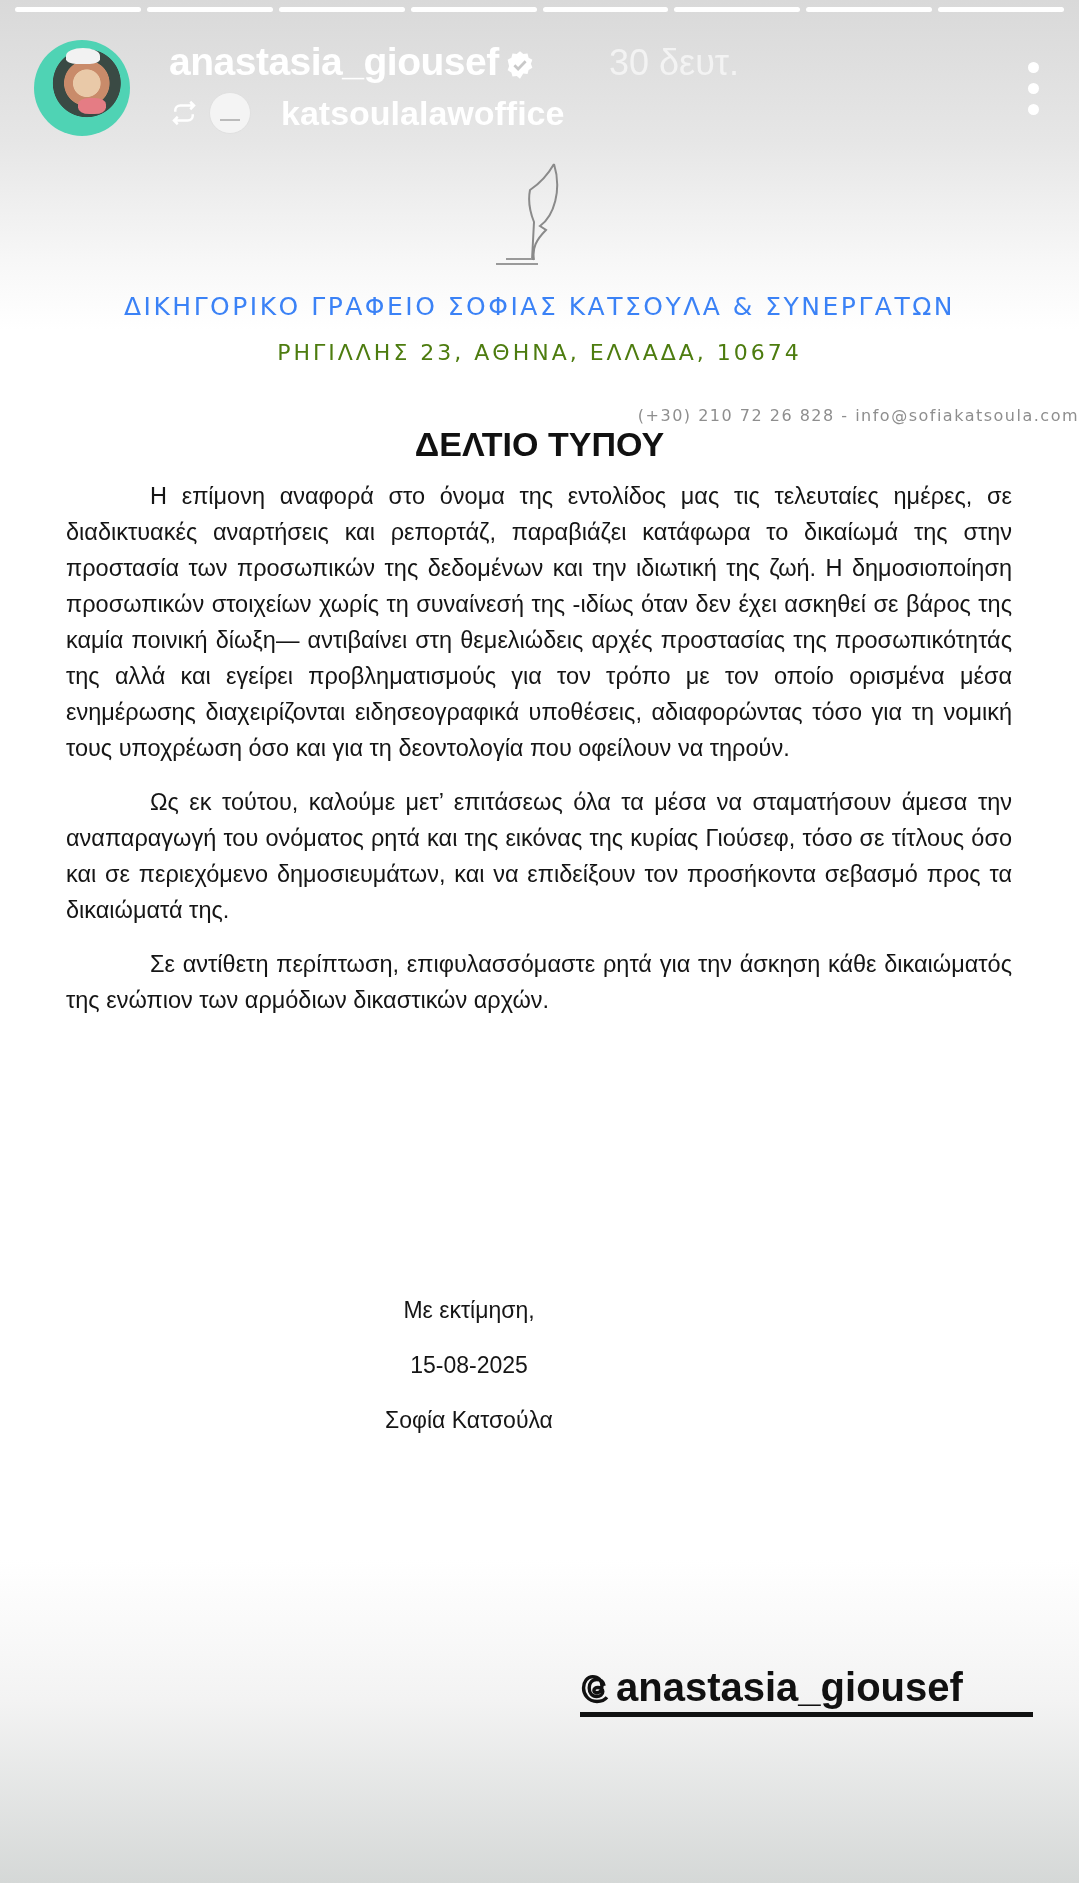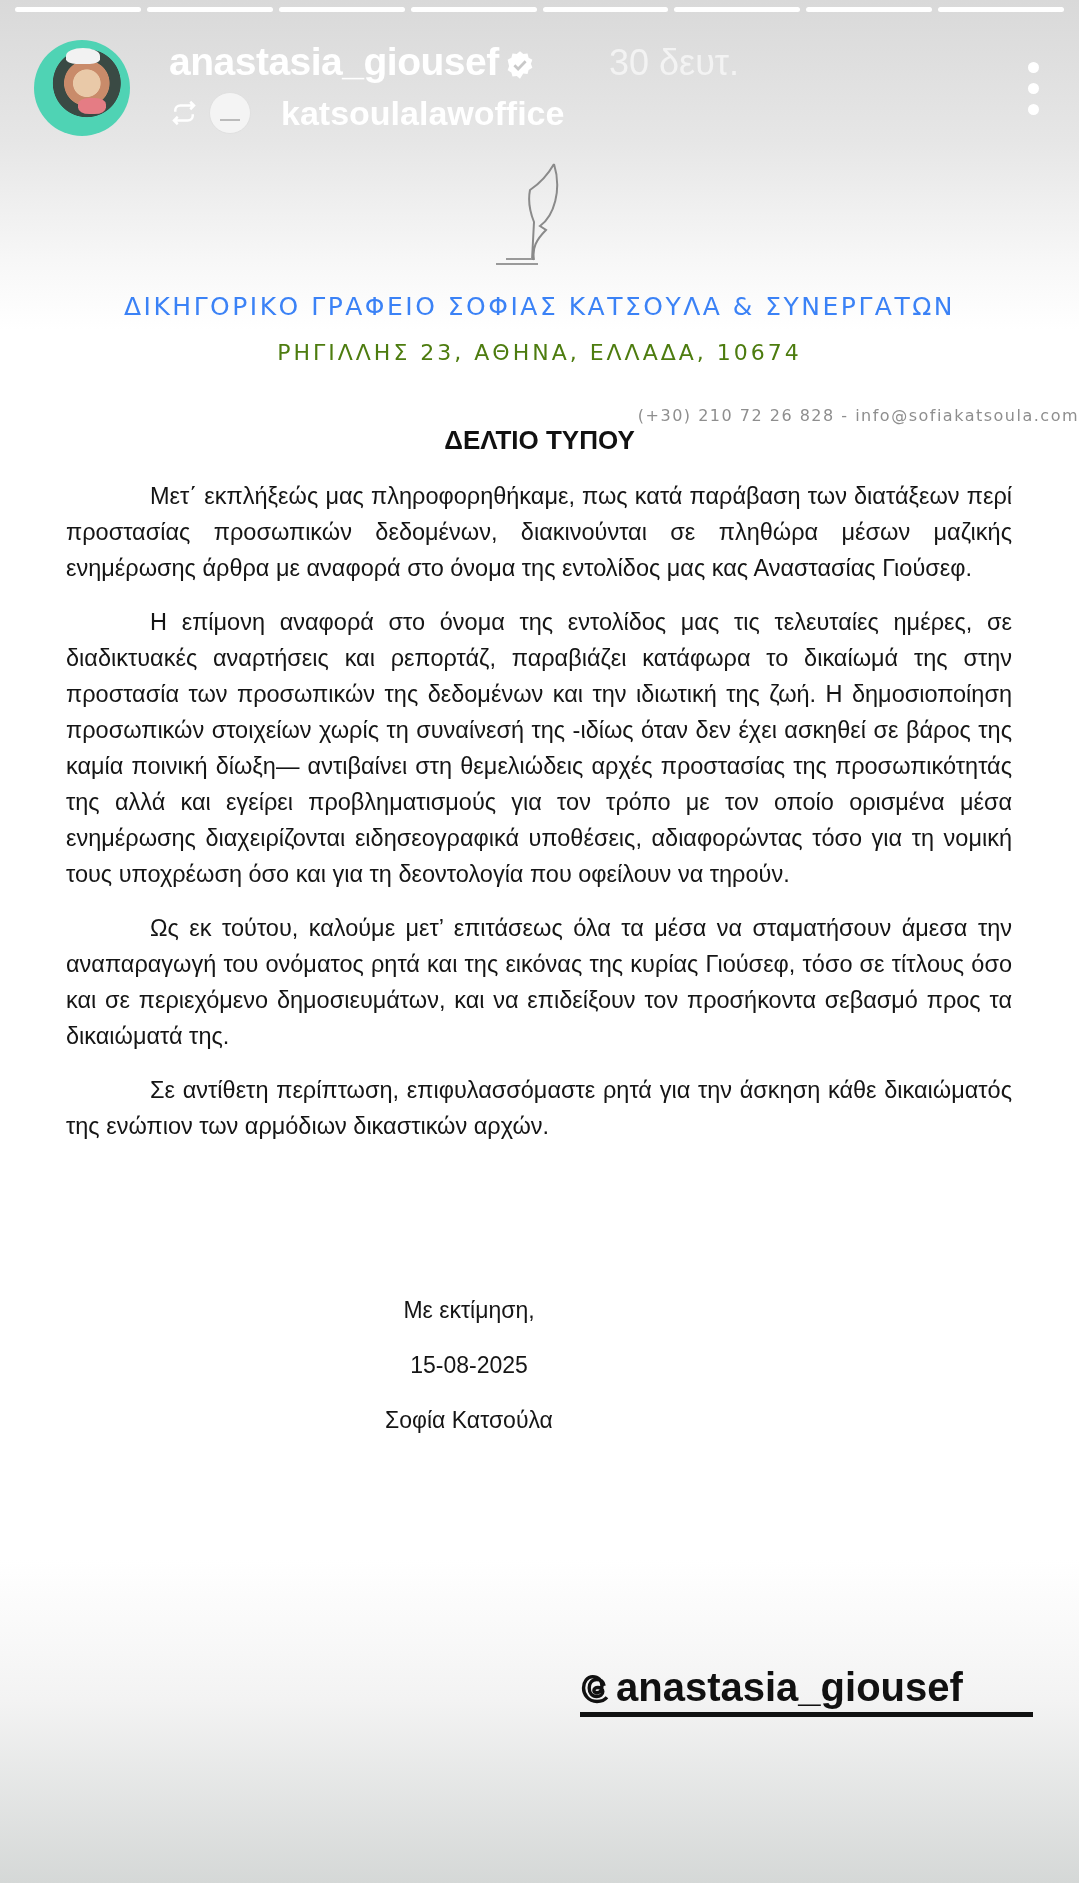--- a/index.html
+++ b/index.html
@@ -22,21 +22,21 @@
   .repost-icon { width:30px; height:30px; }
   .small-avatar { width:40px; height:40px; border-radius:50%; background:#f4f4f4; margin-left:10px; border:1px solid #e0e0e0; position:relative; }
   .small-avatar:after { content:""; position:absolute; left:10px; right:10px; top:26px; height:2px; background:#bbb; }
   .repost-name { margin-left:30px; font-size:34px; font-weight:bold; color:#ffffff; }
   .more { position:absolute; right:20px; top:22px; width:12px; display:flex; flex-direction:column; gap:10px; align-items:center; }
   .more span { width:11px; height:11px; background:#fff; border-radius:50%; }
   .logo { position:absolute; left:496px; top:160px; width:100px; height:110px; }
   .firm { position:absolute; top:292px; left:0; width:1079px; text-align:center; font-size:25px; letter-spacing:2.5px; color:#3b82f6; font-family:"DejaVu Sans", sans-serif; }
   .address { position:absolute; top:340px; left:0; width:1079px; text-align:center; font-size:22px; letter-spacing:3px; color:#4d7c0f; font-family:"DejaVu Sans", sans-serif; }
   .contact { position:absolute; top:370px; left:0; width:1079px; text-align:right; font-size:16px; letter-spacing:1.5px; color:#8e8e8e; font-family:"DejaVu Sans", sans-serif;margin-top:36px; }
-  .doc-title { position:absolute; top:425px; left:0; width:1079px; text-align:center; font-size:26px; font-weight:bold; color:#111; }
+  .doc-title { position:absolute; top:425px; left:0; width:1079px; text-align:center; font-size:34px; font-weight:bold; color:#111; }
   .body { position:absolute; top:478px; left:66px; width:946px; font-size:23.5px; line-height:36px; color:#151515; text-align:justify; }
   .body p { margin:0 0 18px 0; text-indent:84px; }
   .closing { position:absolute; top:1290px; left:0; width:938px; text-align:center; font-size:23px; color:#151515; }
   .closing div { height:55px; line-height:40px; }
   .handle { position:absolute; left:580px; top:1665px; font-size:40px; font-weight:bold; color:#111; font-family:"Liberation Sans", sans-serif; }
   .handle-line { position:absolute; left:580px; top:1712px; width:453px; height:5px; background:#111; }
   .threads-icon { display:inline-block; width:34px; height:34px; vertical-align:-4px; margin-right:2px; }
 </style>
 </head>
 <body>
@@ -84,21 +84,20 @@
   <line x1="10" y1="99" x2="36" y2="99" stroke="#9a9a9a" stroke-width="2"></line>
 </svg>
 
 <div class="firm">ΔΙΚΗΓΟΡΙΚΟ ΓΡΑΦΕΙΟ ΣΟΦΙΑΣ ΚΑΤΣΟΥΛΑ &amp; ΣΥΝΕΡΓΑΤΩΝ</div>
 <div class="address">ΡΗΓΙΛΛΗΣ 23, ΑΘΗΝΑ, ΕΛΛΑΔΑ, 10674</div>
 <div class="contact">(+30) 210 72 26 828 - info@sofiakatsoula.com</div>
 
 <div class="doc-title">ΔΕΛΤΙΟ ΤΥΠΟΥ</div>
 
 <div class="body">
-  <p>Μετ΄ εκπλήξεώς μας πληροφορηθήκαμε, πως κατά παράβαση των διατάξεων περί προστασίας προσωπικών δεδομένων, διακινούνται σε πληθώρα μέσων μαζικής ενημέρωσης άρθρα με αναφορά στο όνομα της εντολίδος μας κας Αναστασίας Γιούσεφ.</p>
   <p>Η επίμονη αναφορά στο όνομα της εντολίδος μας τις τελευταίες ημέρες, σε διαδικτυακές αναρτήσεις και ρεπορτάζ, παραβιάζει κατάφωρα το δικαίωμά της στην προστασία των προσωπικών της δεδομένων και την ιδιωτική της ζωή. Η δημοσιοποίηση προσωπικών στοιχείων χωρίς τη συναίνεσή της -ιδίως όταν δεν έχει ασκηθεί σε βάρος της καμία ποινική δίωξη— αντιβαίνει στη θεμελιώδεις αρχές προστασίας της προσωπικότητάς της αλλά και εγείρει προβληματισμούς για τον τρόπο με τον οποίο ορισμένα μέσα ενημέρωσης διαχειρίζονται ειδησεογραφικά υποθέσεις, αδιαφορώντας τόσο για τη νομική τους υποχρέωση όσο και για τη δεοντολογία που οφείλουν να τηρούν.</p>
   <p>Ως εκ τούτου, καλούμε μετ’ επιτάσεως όλα τα μέσα να σταματήσουν άμεσα την αναπαραγωγή του ονόματος ρητά και της εικόνας της κυρίας Γιούσεφ, τόσο σε τίτλους όσο και σε περιεχόμενο δημοσιευμάτων, και να επιδείξουν τον προσήκοντα σεβασμό προς τα δικαιώματά της.</p>
   <p>Σε αντίθετη περίπτωση, επιφυλασσόμαστε ρητά για την άσκηση κάθε δικαιώματός της ενώπιον των αρμόδιων δικαστικών αρχών.</p>
 </div>
 
 <div class="closing">
   <div>Με εκτίμηση,</div>
   <div>15-08-2025</div>
   <div>Σοφία Κατσούλα</div>
 </div>

